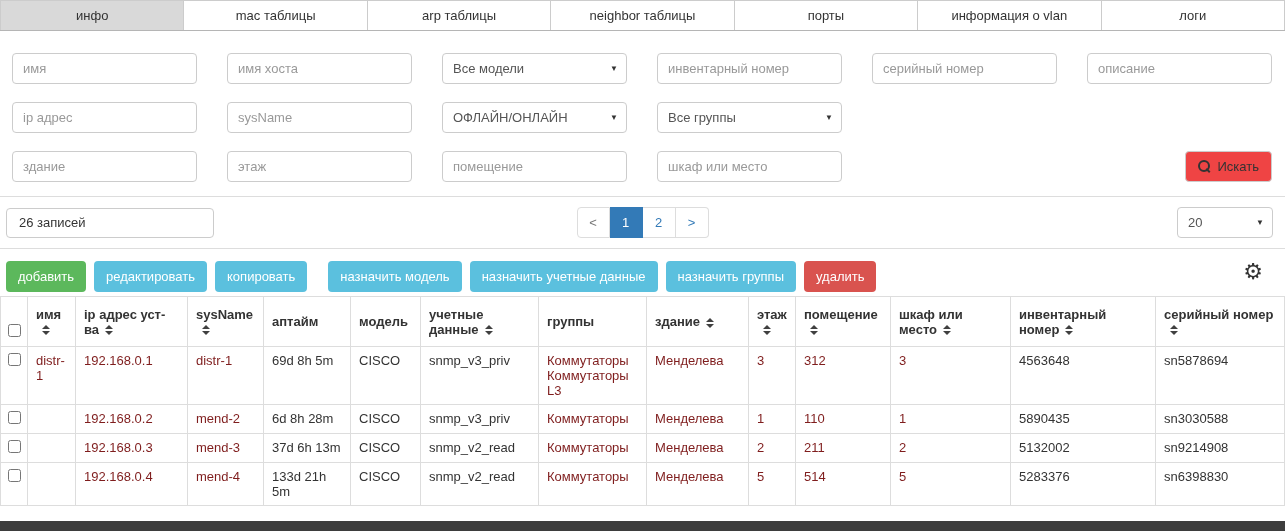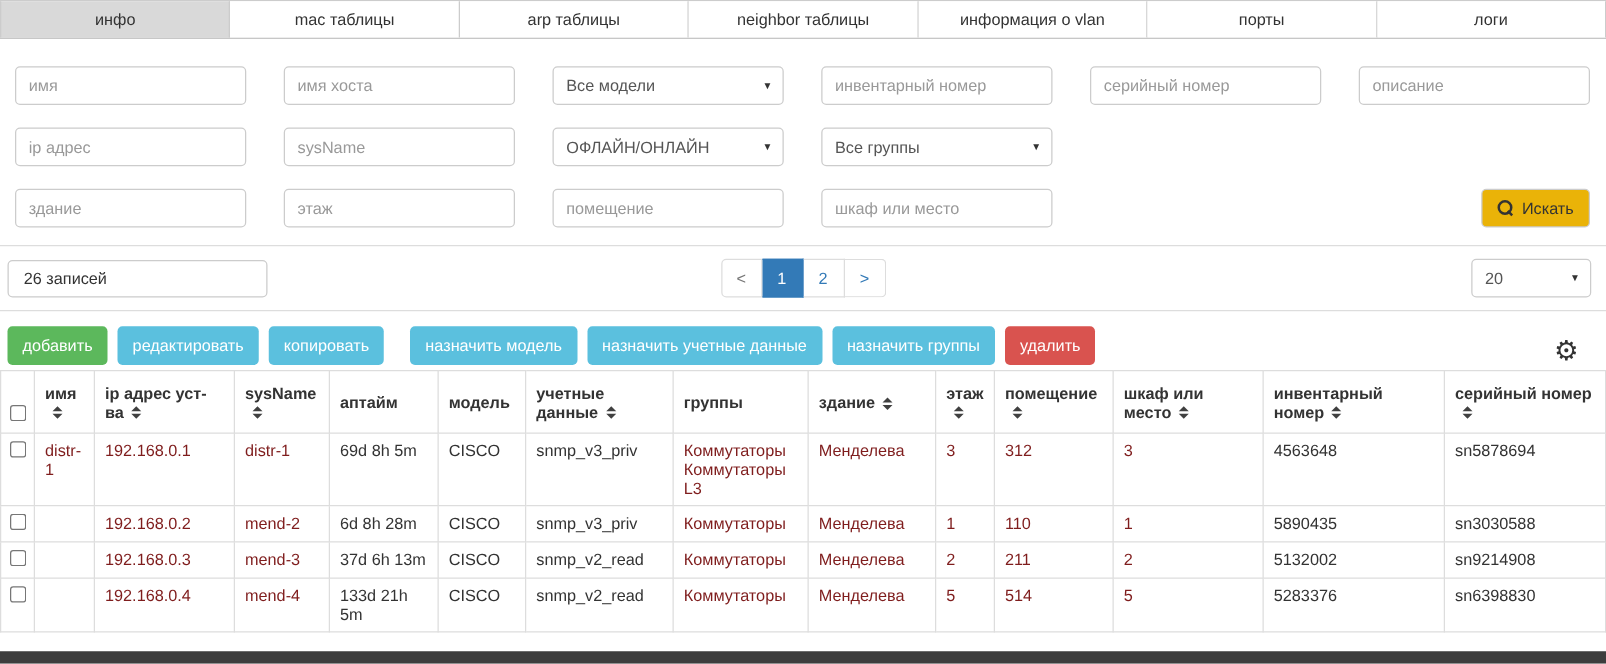--- a/index.html
+++ b/index.html
@@ -25,21 +25,21 @@
     width: 100%; height: 31px; border: 1px solid #ccc; border-radius: 4px;
     padding: 0 10px; font-size: 13px; font-family: inherit; color: #555; background: #fff;
   }
   .f-input::placeholder { color: #999; }
   .select-wrap { position: relative; }
   .select-wrap select { appearance: none; -webkit-appearance: none; -moz-appearance: none; padding-right: 24px; }
   .caret { position: absolute; right: 9px; top: 11px; font-size: 8px; color: #333; pointer-events: none; }
   .search-cell { grid-column: 6; justify-self: end; }
   .search-btn {
     display: inline-flex; align-items: center; height: 31px; padding: 0 12px;
-    background: #eab308; border: 1px solid #ccc; border-radius: 4px;
+    background: #ef4444; border: 1px solid #ccc; border-radius: 4px;
     font-size: 13px; font-family: inherit; color: #333; cursor: pointer;
   }
   .mag-icon { display: inline-block; width: 14px; height: 14px; position: relative; margin-right: 6px; }
   .mag-icon::before {
     content: ""; position: absolute; left: 0; top: 0; width: 8px; height: 8px;
     border: 2px solid #333; border-radius: 50%;
   }
   .mag-icon::after {
     content: ""; position: absolute; width: 2px; height: 5px; background: #333;
     left: 9px; top: 8px; transform: rotate(-45deg);
@@ -58,21 +58,21 @@
     min-width: 33px; height: 31px; line-height: 29px; text-align: center;
     border: 1px solid #ddd; border-left: none; background: #fff; color: #337ab7;
     font-size: 13px; cursor: pointer;
   }
   .page-btn:first-child { border-left: 1px solid #ddd; border-radius: 4px 0 0 4px; }
   .page-btn:last-child { border-radius: 0 4px 4px 0; }
   .page-btn.active { background: #337ab7; border-color: #337ab7; color: #fff; }
   .page-btn.prev { color: #777; }
   .page-size-wrap { width: 96px; margin-right: 6px; }
   
-  .toolbar { display: flex; align-items: flex-end; gap: 8px; padding: 12px 6px 2px 6px; }
+  .toolbar { display: flex; align-items: flex-start; gap: 8px; padding: 12px 6px 2px 6px; }
   .btn {
     border: none; border-radius: 4px; color: #fff; padding: 8px 12px;
     font-size: 13px; font-family: inherit; cursor: pointer; white-space: nowrap;
   }
   .btn.green { background: #5cb85c; }
   .btn.teal { background: #5bc0de; }
   .btn.red { background: #d9534f; }
   .btn.gap-left { margin-left: 13px; }
   .gear { margin-left: auto; margin-right: 16px; font-size: 22px; color: #333; cursor: pointer; line-height: 1; }
   
@@ -102,22 +102,22 @@
   .footer-bar { position: absolute; left: 0; bottom: 0; width: 1285px; height: 10px; background: #3d3d3d; }
 </style>
 </head>
 <body>
 
 <div class="tabs">
   <div class="tab active">инфо</div>
   <div class="tab">mac таблицы</div>
   <div class="tab">arp таблицы</div>
   <div class="tab">neighbor таблицы</div>
+  <div class="tab">порты</div>
   <div class="tab">информация о vlan</div>
-  <div class="tab">порты</div>
   <div class="tab">логи</div>
 </div>
 
 <div class="filter-panel">
   <div class="filter-grid">
     <input type="text" class="f-input" placeholder="имя" style="">
     <input type="text" class="f-input" placeholder="имя хоста" style="">
     <div class="select-wrap">
       <select class="f-select">
         <option>Все модели</option>

